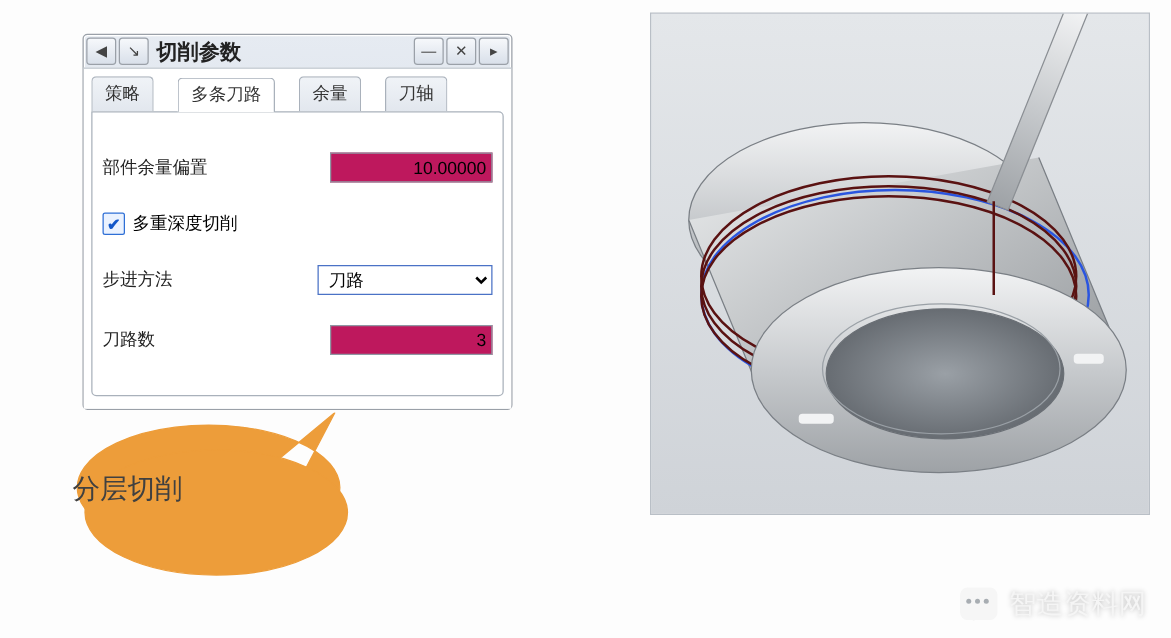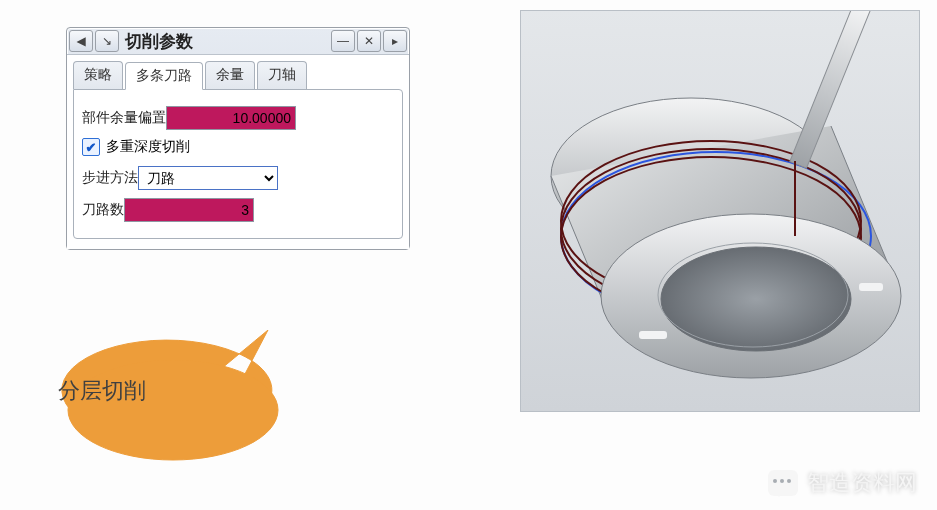--- a/index.html
+++ b/index.html
@@ -5,26 +5,26 @@
   html,body{margin:0;padding:0;width:937px;height:510px;font-family:"Microsoft YaHei","SimSun",Arial,sans-serif;background:#fdfdfd;overflow:hidden}
   .stage{position:relative;width:937px;height:510px}
   
   .dialog{position:absolute;left:66px;top:27px;width:342px;border:1px solid #9aa0a8;background:linear-gradient(#e6ebf2,#ced6e0);box-shadow:0 0 0 1px #fff inset;border-radius:4px}
   .titlebar{height:26px;display:flex;align-items:stretch}
   .tb-btn{width:22px;display:flex;align-items:center;justify-content:center;border:1px solid #9aa0a8;background:linear-gradient(#f6f8fb,#d9e0ea);margin:2px 0 2px 2px;border-radius:3px;font-size:12px;color:#444}
   .tb-title{flex:1;display:flex;align-items:center;padding:0 6px;font-weight:bold;font-size:17px;color:#222}
   .tb-right{display:flex}
   .tb-right .tb-btn{margin:2px 2px 2px 0}
   .body{background:#fff;border-top:1px solid #bcc3cc;padding:6px 6px 10px 6px}
-  .tabs{display:flex;gap:0}
+  .tabs{display:flex;gap:17px}
   .tab{padding:4px 10px;font-size:14px;border:1px solid #a9b1bb;border-bottom:none;background:linear-gradient(#f0f3f7,#e2e7ee);border-radius:4px 4px 0 0;margin-right:2px;color:#333;cursor:pointer}
   .tab.active{background:#fff;position:relative;top:1px;border-bottom:1px solid #fff}
   .panel{border:1px solid #a9b1bb;padding:8px;border-radius:0 4px 4px 4px;background:#fff}
   .grouphdr{background:linear-gradient(#eef2f7,#dfe5ed);border:1px solid #c3cad4;border-radius:3px;padding:4px 8px;font-weight:bold;font-size:14px;color:#333;margin-bottom:8px}
-  .row{display:flex;align-items:center;margin:8px 0;font-size:14px;color:#222}
+  .row{display:flex;align-items:center;justify-content:space-between;margin:24px 0;font-size:14px;color:#222}
   .row .lab{white-space:nowrap}
   .txt{width:120px;height:22px;border:1px solid #8f97a3;background:#be185d;text-align:right;padding:0 4px;font-size:14px;font-family:inherit}
   .sel{width:140px;height:24px;border:1px solid #4a72c6;background:#fff;font-size:14px;font-family:inherit;padding-left:4px}
   .chkrow{display:flex;align-items:center;gap:6px;margin:6px 0 10px 0;font-size:14px}
   .chk{width:16px;height:16px;border:1px solid #2e6fd6;border-radius:2px;background:#eaf2ff;display:flex;align-items:center;justify-content:center;color:#1257c9;font-size:13px;font-weight:bold}
   
   .callout{position:absolute;left:58px;top:330px;width:248px;height:116px}
   .callout svg{position:absolute;left:0;top:0}
   .callout .ctext{position:absolute;left:0;top:46px;width:230px;font-size:22px;color:#404040}
   

